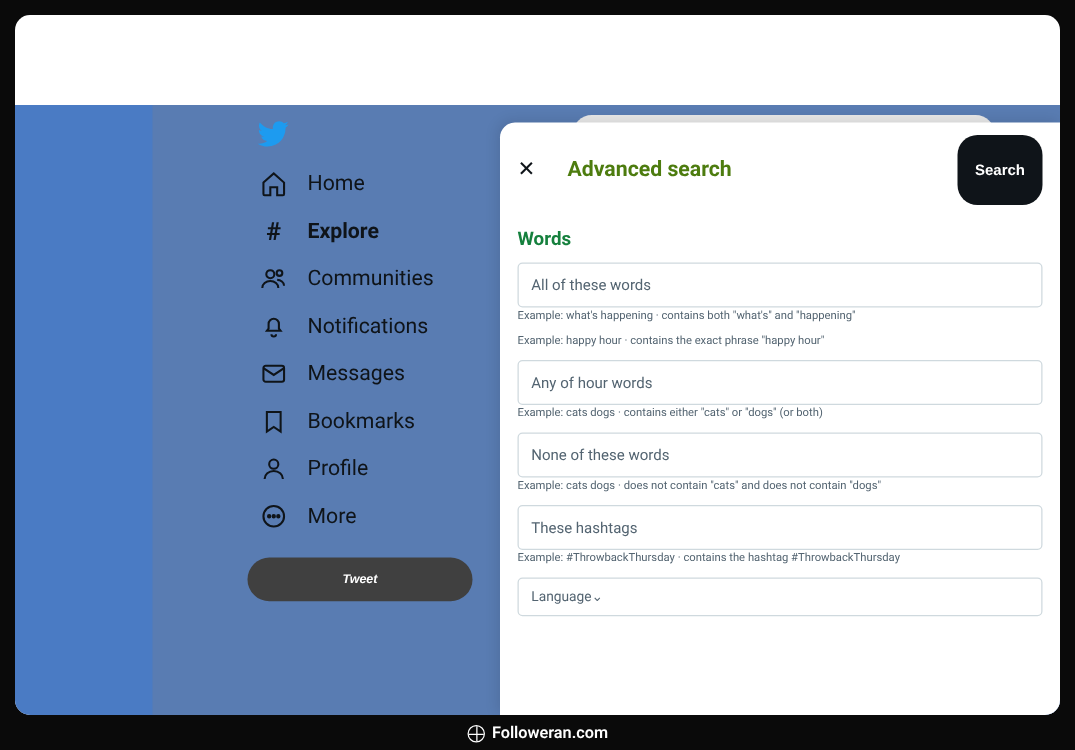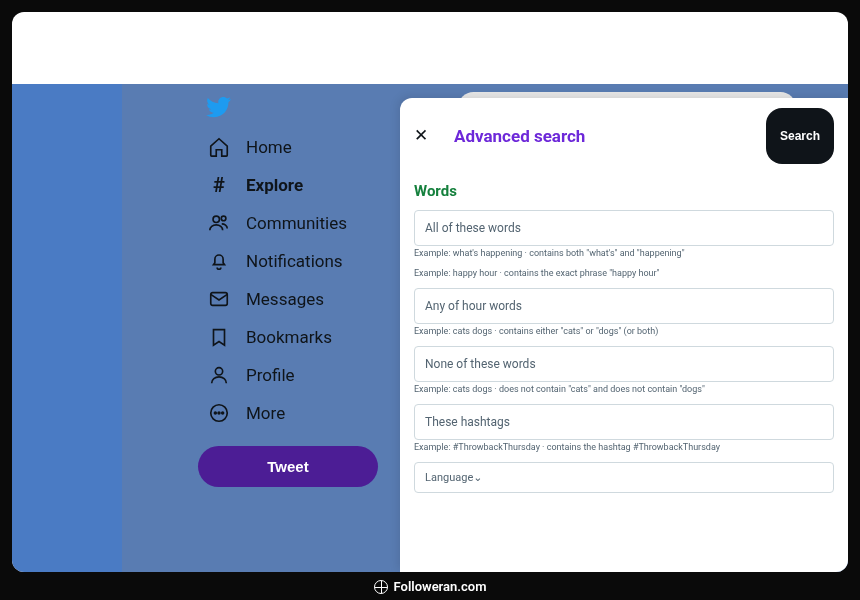--- a/index.html
+++ b/index.html
@@ -6,39 +6,39 @@
     body { width: 860px; height: 600px; background: #0a0a0a; font-family: -apple-system, BlinkMacSystemFont, "Segoe UI", Roboto, sans-serif; overflow: hidden; position: relative; }
     .device-frame { position: absolute; top: 12px; left: 12px; right: 12px; bottom: 28px; background: #fff; border-radius: 12px; overflow: hidden; }
     .blue-bg { position: absolute; top: 72px; left: 0; right: 0; bottom: 0; background: #4a7bc4; }
     .twitter-screen { position: absolute; top: 72px; left: 110px; right: 0; bottom: 0; background: rgba(128,128,128,0.27); overflow: hidden; }
     .twitter-inner { position: absolute; top: 0; left: 0; right: 0; bottom: 0; }
     .sidebar { position: absolute; left: 76px; top: 10px; width: 200px; }
     .logo { width: 26px; height: 26px; color: #1d9bf0; margin-left: 8px; margin-bottom: 8px; }
     .nav-item { display: flex; align-items: center; padding: 8px 10px; border-radius: 24px; cursor: pointer; font-size: 17px; color: #0f1419; }
     .nav-item.active { font-weight: 700; }
     .nav-icon { width: 22px; height: 22px; margin-right: 16px; display: inline-flex; align-items: center; justify-content: center; font-size: 20px; color: #0f1419; }
-    .tweet-btn { margin-top: 14px; width: 180px; background: #4c1d95; color: #fff; border: none; border-radius: 28px; padding: 12px 0; font-size: 15px; font-weight: 600; cursor: pointer; }
+    .tweet-btn { margin-top: 14px; width: 180px; background: #404040; color: #fff; border: none; border-radius: 28px; padding: 12px 0; font-size: 10px; font-weight: 600; cursor: pointer; font-style: italic; }
     .main-col { position: absolute; left: 286px; top: 0; right: 0; }
     .top-row { display: flex; align-items: center; padding: 8px 10px 0; }
     .back-arrow { width: 30px; height: 30px; display: flex; align-items: center; justify-content: center; font-size: 18px; cursor: pointer; color: #0f1419; }
     .search-bar { flex: 1; margin: 0 10px; background: #e8e8e8; border-radius: 20px; padding: 8px 14px; display: flex; align-items: center; font-size: 13px; color: #536471; }
     .search-bar svg { width: 14px; height: 14px; margin-right: 10px; }
     .more-dots { font-size: 16px; color: #0f1419; padding: 4px 8px; cursor: pointer; }
     .tabs { display: flex; padding: 10px 12px 0; font-size: 12px; color: #536471; border-bottom: 1px solid #d0d0d0; }
     .tab { margin-right: 36px; padding-bottom: 10px; cursor: pointer; }
     .tab.active { font-weight: 700; color: #0f1419; border-bottom: 3px solid #1d9bf0; }
     .content-hint { padding: 10px 12px; font-size: 11px; color: #536471; }
     .content-hint .loc { color: #1d9bf0; font-size: 12px; }
     .content-hint .small-row { margin-top: 14px; }
     .content-hint .small-row strong { color: #0f1419; font-size: 12px; }
     .avatar-circle { margin: 14px 0 0 12px; width: 38px; height: 38px; border-radius: 50%; background: #0b3d91; color:#fff; display:flex; align-items:center; justify-content:center; font-size:9px; font-weight:700; font-style: italic; }
     .modal-overlay { position: absolute; top: 86px; left: 388px; right: 0; bottom: 0; background: #fff; border-top-left-radius: 12px; box-shadow: -2px -2px 10px rgba(0,0,0,0.1); }
     .modal-head { display: flex; align-items: center; padding: 10px 14px; }
     .close-x { width: 22px; height: 22px; font-size: 17px; cursor: pointer; color: #0f1419; margin-right: 18px; }
-    .modal-title { font-size: 17px; font-weight: 700; color: #6d28d9; flex: 1; }
+    .modal-title { font-size: 17px; font-weight: 700; color: #4d7c0f; flex: 1; }
     .search-btn { background: #0f1419; color: #fff; border: none; border-radius: 16px; padding: 21px 14px; font-size: 12px; font-weight: 600; cursor: pointer; }
     .section-head { font-size: 15px; font-weight: 700; color: #15803d; padding: 8px 14px 10px; }
     .field-box { margin: 0 14px 2px; border: 1px solid #cfd9de; border-radius: 4px; padding: 10px 10px; font-size: 12px; color: #536471; cursor: text; }
     .field-hint { margin: 2px 14px 10px; font-size: 9px; color: #536471; }
     .lang-row { margin: 6px 14px 0; border: 1px solid #cfd9de; border-radius: 4px; padding: 8px 10px; display:flex; justify-content: flex-start; align-items:center; font-size: 11px; color: #536471; }
     .attribution { position: absolute; left: 0; right: 0; bottom: 6px; text-align: center; color: #fff; font-size: 13px; font-weight: 600; display: flex; justify-content: center; align-items:center; gap:6px; }
     .globe { width: 14px; height: 14px; border: 1.5px solid #fff; border-radius: 50%; position: relative; display:inline-block; }
     .globe::before, .globe::after { content:''; position:absolute; background:#fff; }
     .globe::before { left:0; right:0; top:50%; height:1px; }
     .globe::after { top:0; bottom:0; left:50%; width:1px; }

